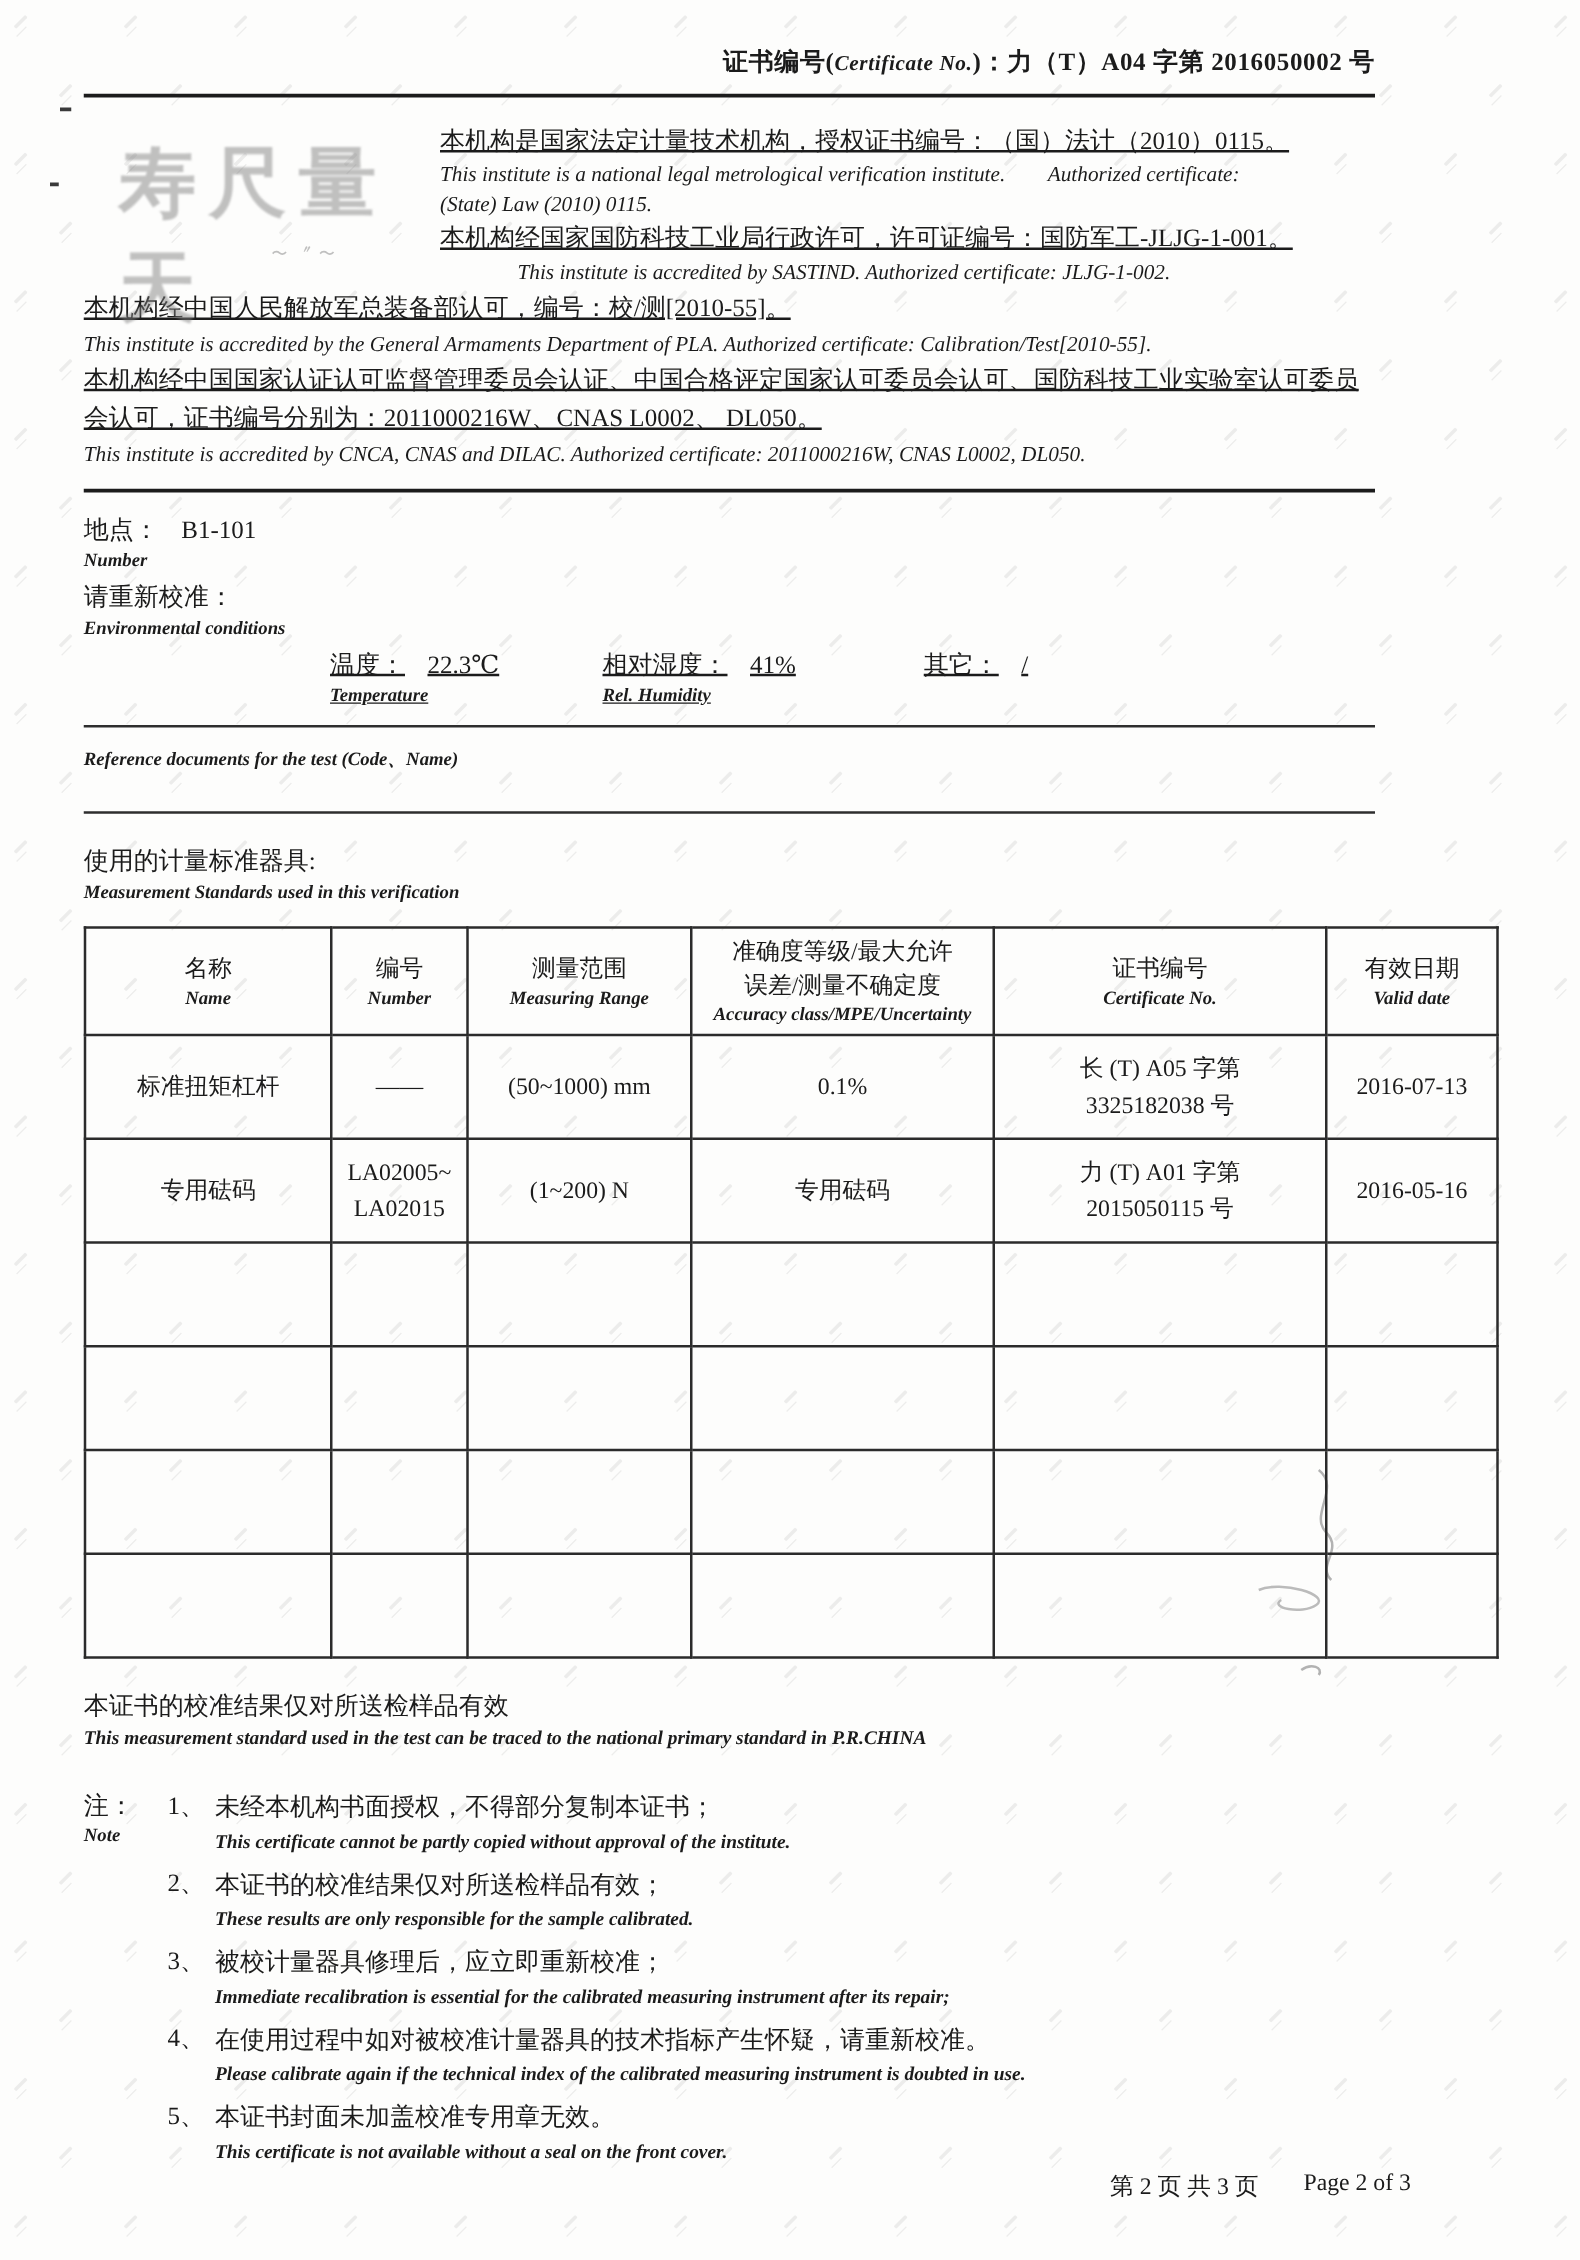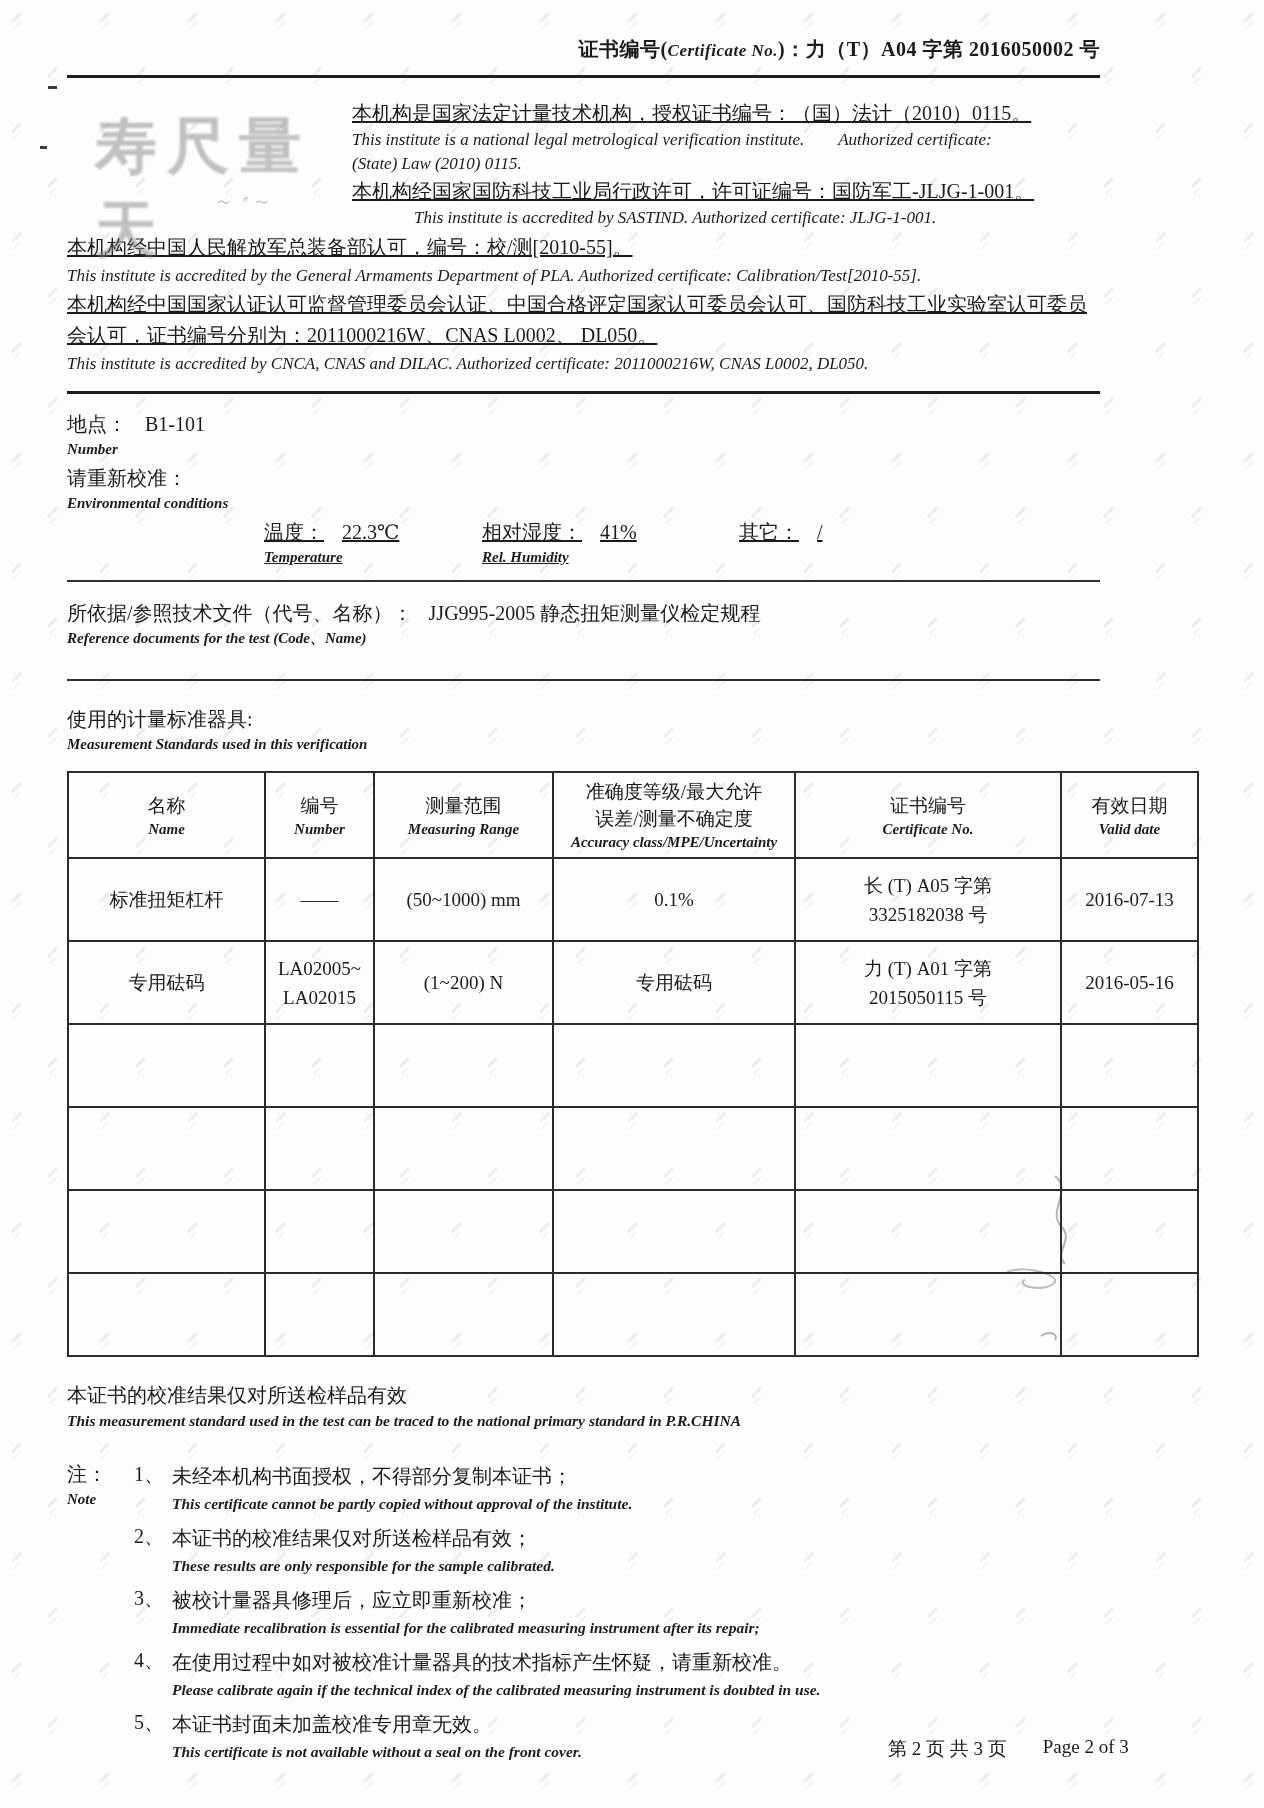--- a/index.html
+++ b/index.html
@@ -587,21 +587,21 @@
     <div class="intro">
       <div class="stamp-col">
         <div class="stamp">寿尺量天</div>
         <div class="stamp-squiggle">〜〞〜</div>
       </div>
       <div class="intro-text">
         <div class="cn">本机构是国家法定计量技术机构，授权证书编号：（国）法计（2010）0115。</div>
         <div class="en pre">This institute is a national legal metrological verification institute.  Authorized certificate:
 (State) Law (2010) 0115.</div>
         <div class="cn">本机构经国家国防科技工业局行政许可，许可证编号：国防军工-JLJG-1-001。</div>
-        <div class="en en-indent">This institute is accredited by SASTIND. Authorized certificate: JLJG-1-001.</div>
+        <div class="en en-indent">This institute is accredited by SASTIND. Authorized certificate: JLJG-1-002.</div>
       </div>
     </div>
 
     <div class="accred">
       <div class="cn">本机构经中国人民解放军总装备部认可，编号：校/测[2010-55]。</div>
       <div class="en">This institute is accredited by the General Armaments Department of PLA. Authorized certificate: Calibration/Test[2010-55].</div>
       <div class="cn">本机构经中国国家认证认可监督管理委员会认证、中国合格评定国家认可委员会认可、国防科技工业实验室认可委员会认可，证书编号分别为：2011000216W、CNAS L0002、 DL050。</div>
       <div class="en">This institute is accredited by CNCA, CNAS and DILAC. Authorized certificate: 2011000216W, CNAS L0002, DL050.</div>
     </div>
 
@@ -632,23 +632,20 @@
           <div class="kv">
             <span>其它：</span><span class="val">/</span>
           </div>
         </div>
       </div>
     </div>
 
     <div class="rule thin" style="margin-top:12px;"></div>
 
     <div class="sec">
-      <div class="ref-line">
-        <span>所依据/参照技术文件（代号、名称）：</span><span class="val">JJG995-2005 静态扭矩测量仪检定规程</span>
-      </div>
       <div class="sub">Reference documents for the test (Code、Name)</div>
     </div>
 
     <div class="rule thin" style="margin-top:30px;"></div>
 
     <div class="std-title">
       <div class="kv">使用的计量标准器具:</div>
       <div class="sub">Measurement Standards used in this verification</div>
     </div>
 

